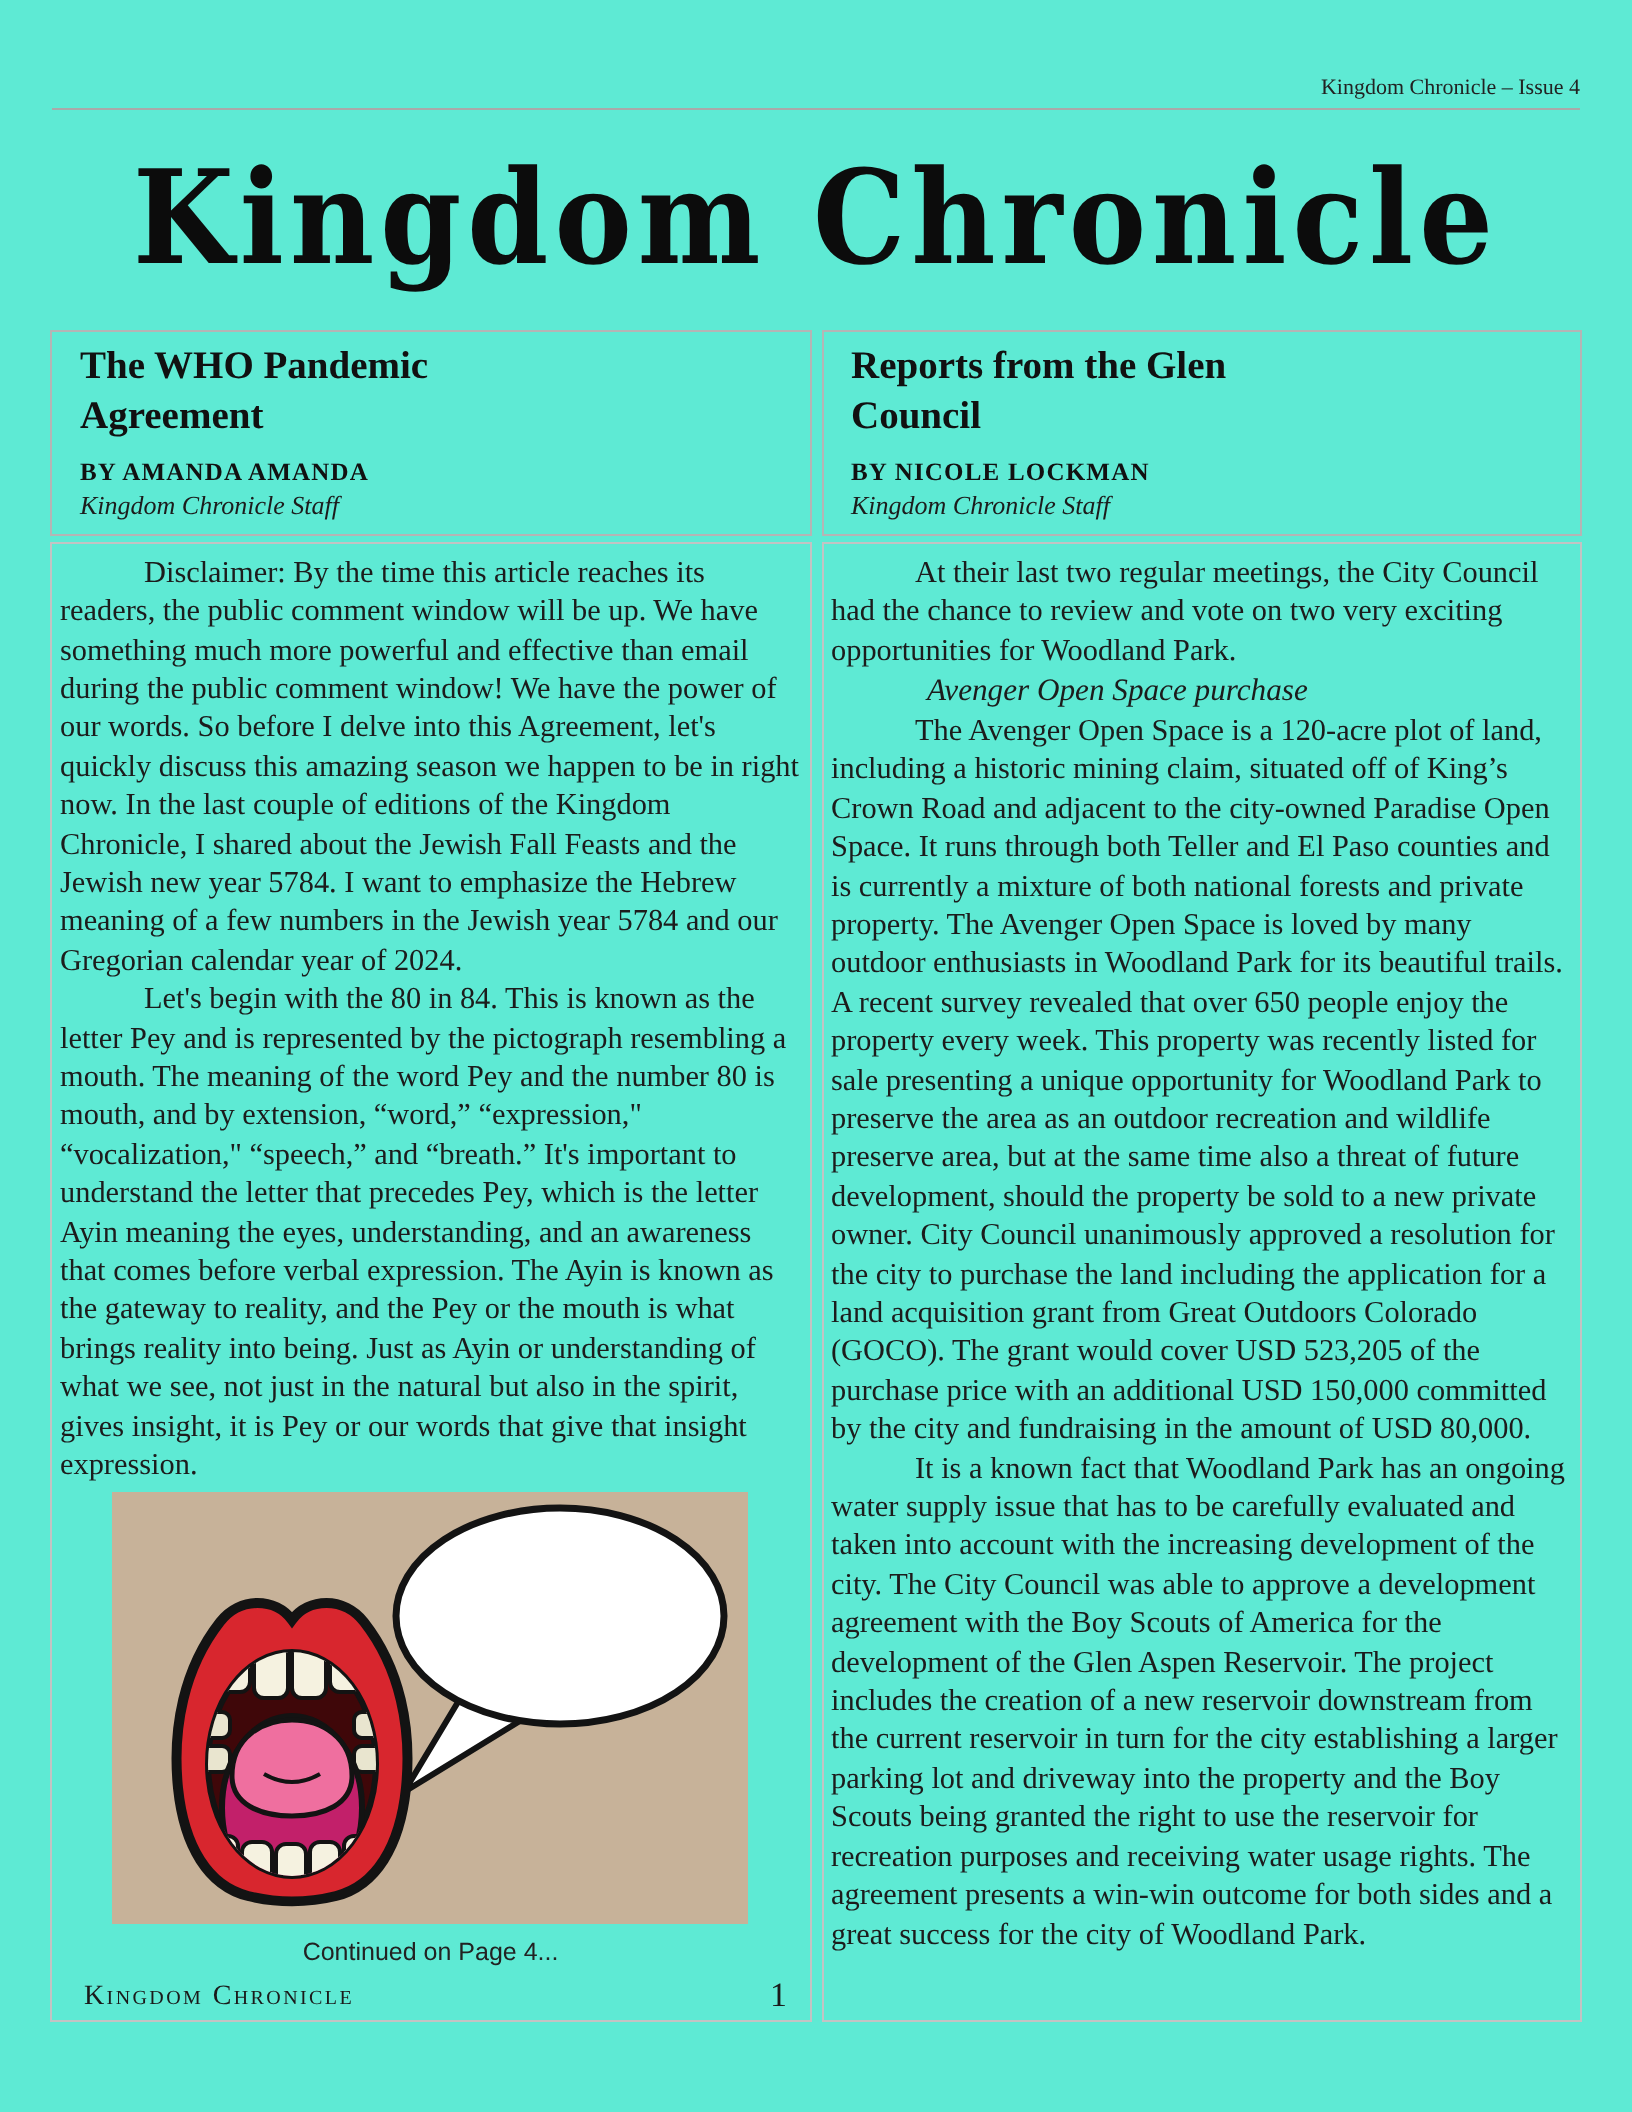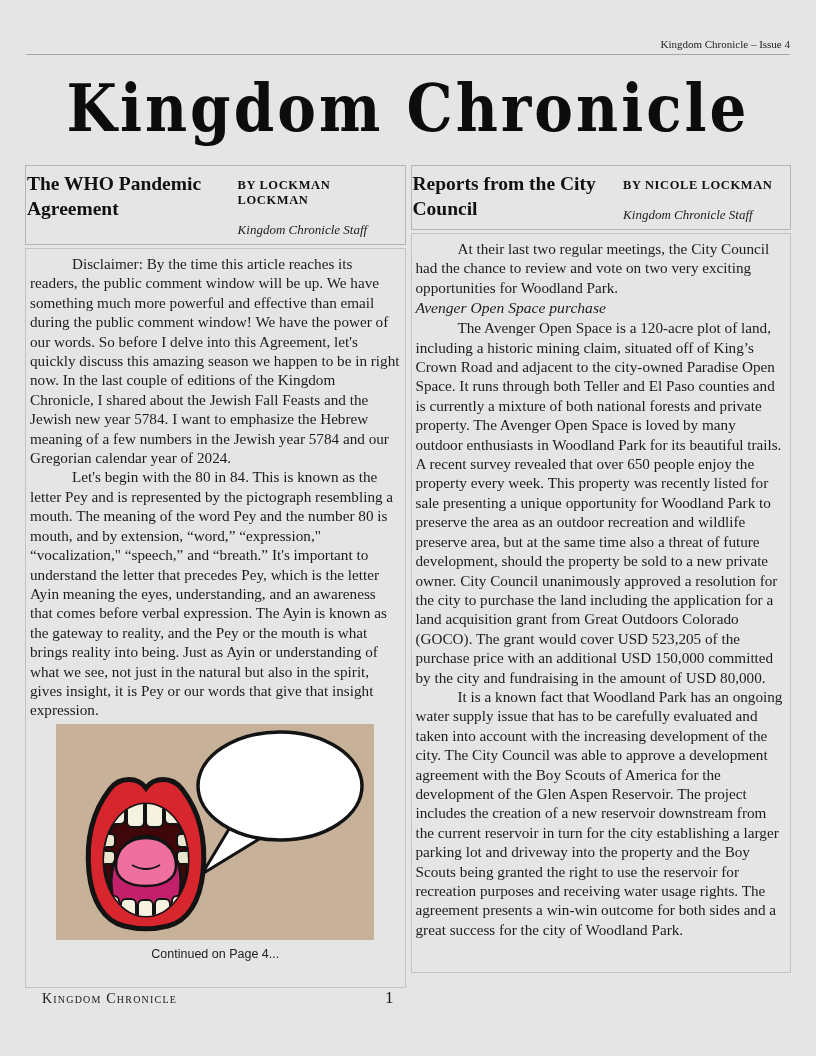--- a/index.html
+++ b/index.html
@@ -2,21 +2,21 @@
 <html><head>
 <meta charset="utf-8">
 <style>
   * { margin: 0; padding: 0; box-sizing: border-box; }
   html, body { background: #ffffff; }
   .page {
     position: relative;
     width: 816px;
     height: 1056px;
     margin: 0 auto;
-    background: #e5e5e5;
+    background: #5eead4;
     font-family: "Liberation Serif", serif;
     color: #1c1c1c;
     overflow: hidden;
   }
   .top-row {
     margin: 0 26px;
     padding-top: 38px;
     text-align: right;
     font-size: 11px;
     border-bottom: 1px solid #a9a9a9;
@@ -35,55 +35,57 @@
     transform-origin: top center;
   }
   .columns {
     display: flex;
     gap: 5px;
     margin: 26px 25px 0 25px;
   }
   .column { flex: 1; min-width: 0; }
   .art-header {
     border: 1px solid #b5b5b5;
-    padding: 5px 8px 6px 1px;
+    padding: 5px 8px 6px 14px;
     display: flex;
     min-height: 57px;
+    flex-direction: column;
   }
   .art-title {
     width: 57%;
     font-weight: 700;
     font-size: 19.5px;
     line-height: 1.3;
     color: #111;
   }
   .byline-block { width: 43%; padding-top: 7px; }
   .byline {
     font-weight: 700;
     font-size: 12.5px;
     letter-spacing: 0.6px;
     color: #111;
   }
-  .byline-role { font-style: italic; font-size: 13px; margin-top: 14px; }
+  .byline-role { font-style: italic; font-size: 13px; margin-top: 1px; }
   .art-body {
     border: 1px solid #c3c3c3;
     margin-top: 3px;
     padding: 5px 4px 4px 4px;
     height: 740px;
     overflow: hidden;
     font-size: 15.2px;
     line-height: 19.4px;
     text-align: left;
   }
   .art-body p { text-indent: 42px; }
   .subhead {
     font-style: italic;
     font-weight: 400;
     font-size: 15.6px;
     line-height: 21px;
+    margin-left: 48px;
   }
   .figure-box {
     width: 318px;
     height: 216px;
     margin: 4px auto 5px auto;
     background: #c7b299;
   }
   .figure-box svg { display: block; width: 100%; height: 100%; }
   .continued {
     font-family: "Liberation Sans", sans-serif;
@@ -117,21 +119,21 @@
   <div class="top-row">Kingdom Chronicle – Issue 4</div>
 
   <h1 class="masthead">Kingdom Chronicle</h1>
 
   <div class="columns">
 
     <section class="column">
       <header class="art-header">
         <h2 class="art-title">The WHO Pandemic Agreement</h2>
         <div class="byline-block">
-          <div class="byline">BY LOCKMAN LOCKMAN</div>
+          <div class="byline">BY AMANDA AMANDA</div>
           <div class="byline-role">Kingdom Chronicle Staff</div>
         </div>
       </header>
       <div class="art-body">
         <p>Disclaimer: By the time this article reaches its readers, the public comment window will be up. We have something much more powerful and effective than email during the public comment window! We have the power of our words. So before I delve into this Agreement, let's quickly discuss this amazing season we happen to be in right now. In the last couple of editions of the Kingdom Chronicle, I shared about the Jewish Fall Feasts and the Jewish new year 5784. I want to emphasize the Hebrew meaning of a few numbers in the Jewish year 5784 and our Gregorian calendar year of 2024.</p>
         <p>Let's begin with the 80 in 84. This is known as the letter Pey and is represented by the pictograph resembling a mouth. The meaning of the word Pey and the number 80 is mouth, and by extension, “word,” “expression," “vocalization," “speech,” and “breath.” It's important to understand the letter that precedes Pey, which is the letter Ayin meaning the eyes, understanding, and an awareness that comes before verbal expression. The Ayin is known as the gateway to reality, and the Pey or the mouth is what brings reality into being. Just as Ayin or understanding of what we see, not just in the natural but also in the spirit, gives insight, it is Pey or our words that give that insight expression.</p>
 
         <figure class="figure-box">
           <svg viewBox="0 0 318 216" xmlns="http://www.w3.org/2000/svg">
 
@@ -170,21 +172,21 @@
             </g>
           </svg>
         </figure>
 
         <div class="continued">Continued on Page 4...</div>
       </div>
     </section>
 
     <section class="column">
       <header class="art-header">
-        <h2 class="art-title">Reports from the City Council</h2>
+        <h2 class="art-title">Reports from the Glen Council</h2>
         <div class="byline-block">
           <div class="byline">BY NICOLE LOCKMAN</div>
           <div class="byline-role">Kingdom Chronicle Staff</div>
         </div>
       </header>
       <div class="art-body">
         <p>At their last two regular meetings, the City Council had the chance to review and vote on two very exciting opportunities for Woodland Park.</p>
         <h3 class="subhead">Avenger Open Space purchase</h3>
         <p>The Avenger Open Space is a 120-acre plot of land, including a historic mining claim, situated off of King’s Crown Road and adjacent to the city-owned Paradise Open Space. It runs through both Teller and El Paso counties and is currently a mixture of both national forests and private property. The Avenger Open Space is loved by many outdoor enthusiasts in Woodland Park for its beautiful trails. A recent survey revealed that over 650 people enjoy the property every week. This property was recently listed for sale presenting a unique opportunity for Woodland Park to preserve the area as an outdoor recreation and wildlife preserve area, but at the same time also a threat of future development, should the property be sold to a new private owner. City Council unanimously approved a resolution for the city to purchase the land including the application for a land acquisition grant from Great Outdoors Colorado (GOCO). The grant would cover USD 523,205 of the purchase price with an additional USD 150,000 committed by the city and fundraising in the amount of USD 80,000.</p>
         <p>It is a known fact that Woodland Park has an ongoing water supply issue that has to be carefully evaluated and taken into account with the increasing development of the city. The City Council was able to approve a development agreement with the Boy Scouts of America for the development of the Glen Aspen Reservoir. The project includes the creation of a new reservoir downstream from the current reservoir in turn for the city establishing a larger parking lot and driveway into the property and the Boy Scouts being granted the right to use the reservoir for recreation purposes and receiving water usage rights. The agreement presents a win-win outcome for both sides and a great success for the city of Woodland Park.</p>

